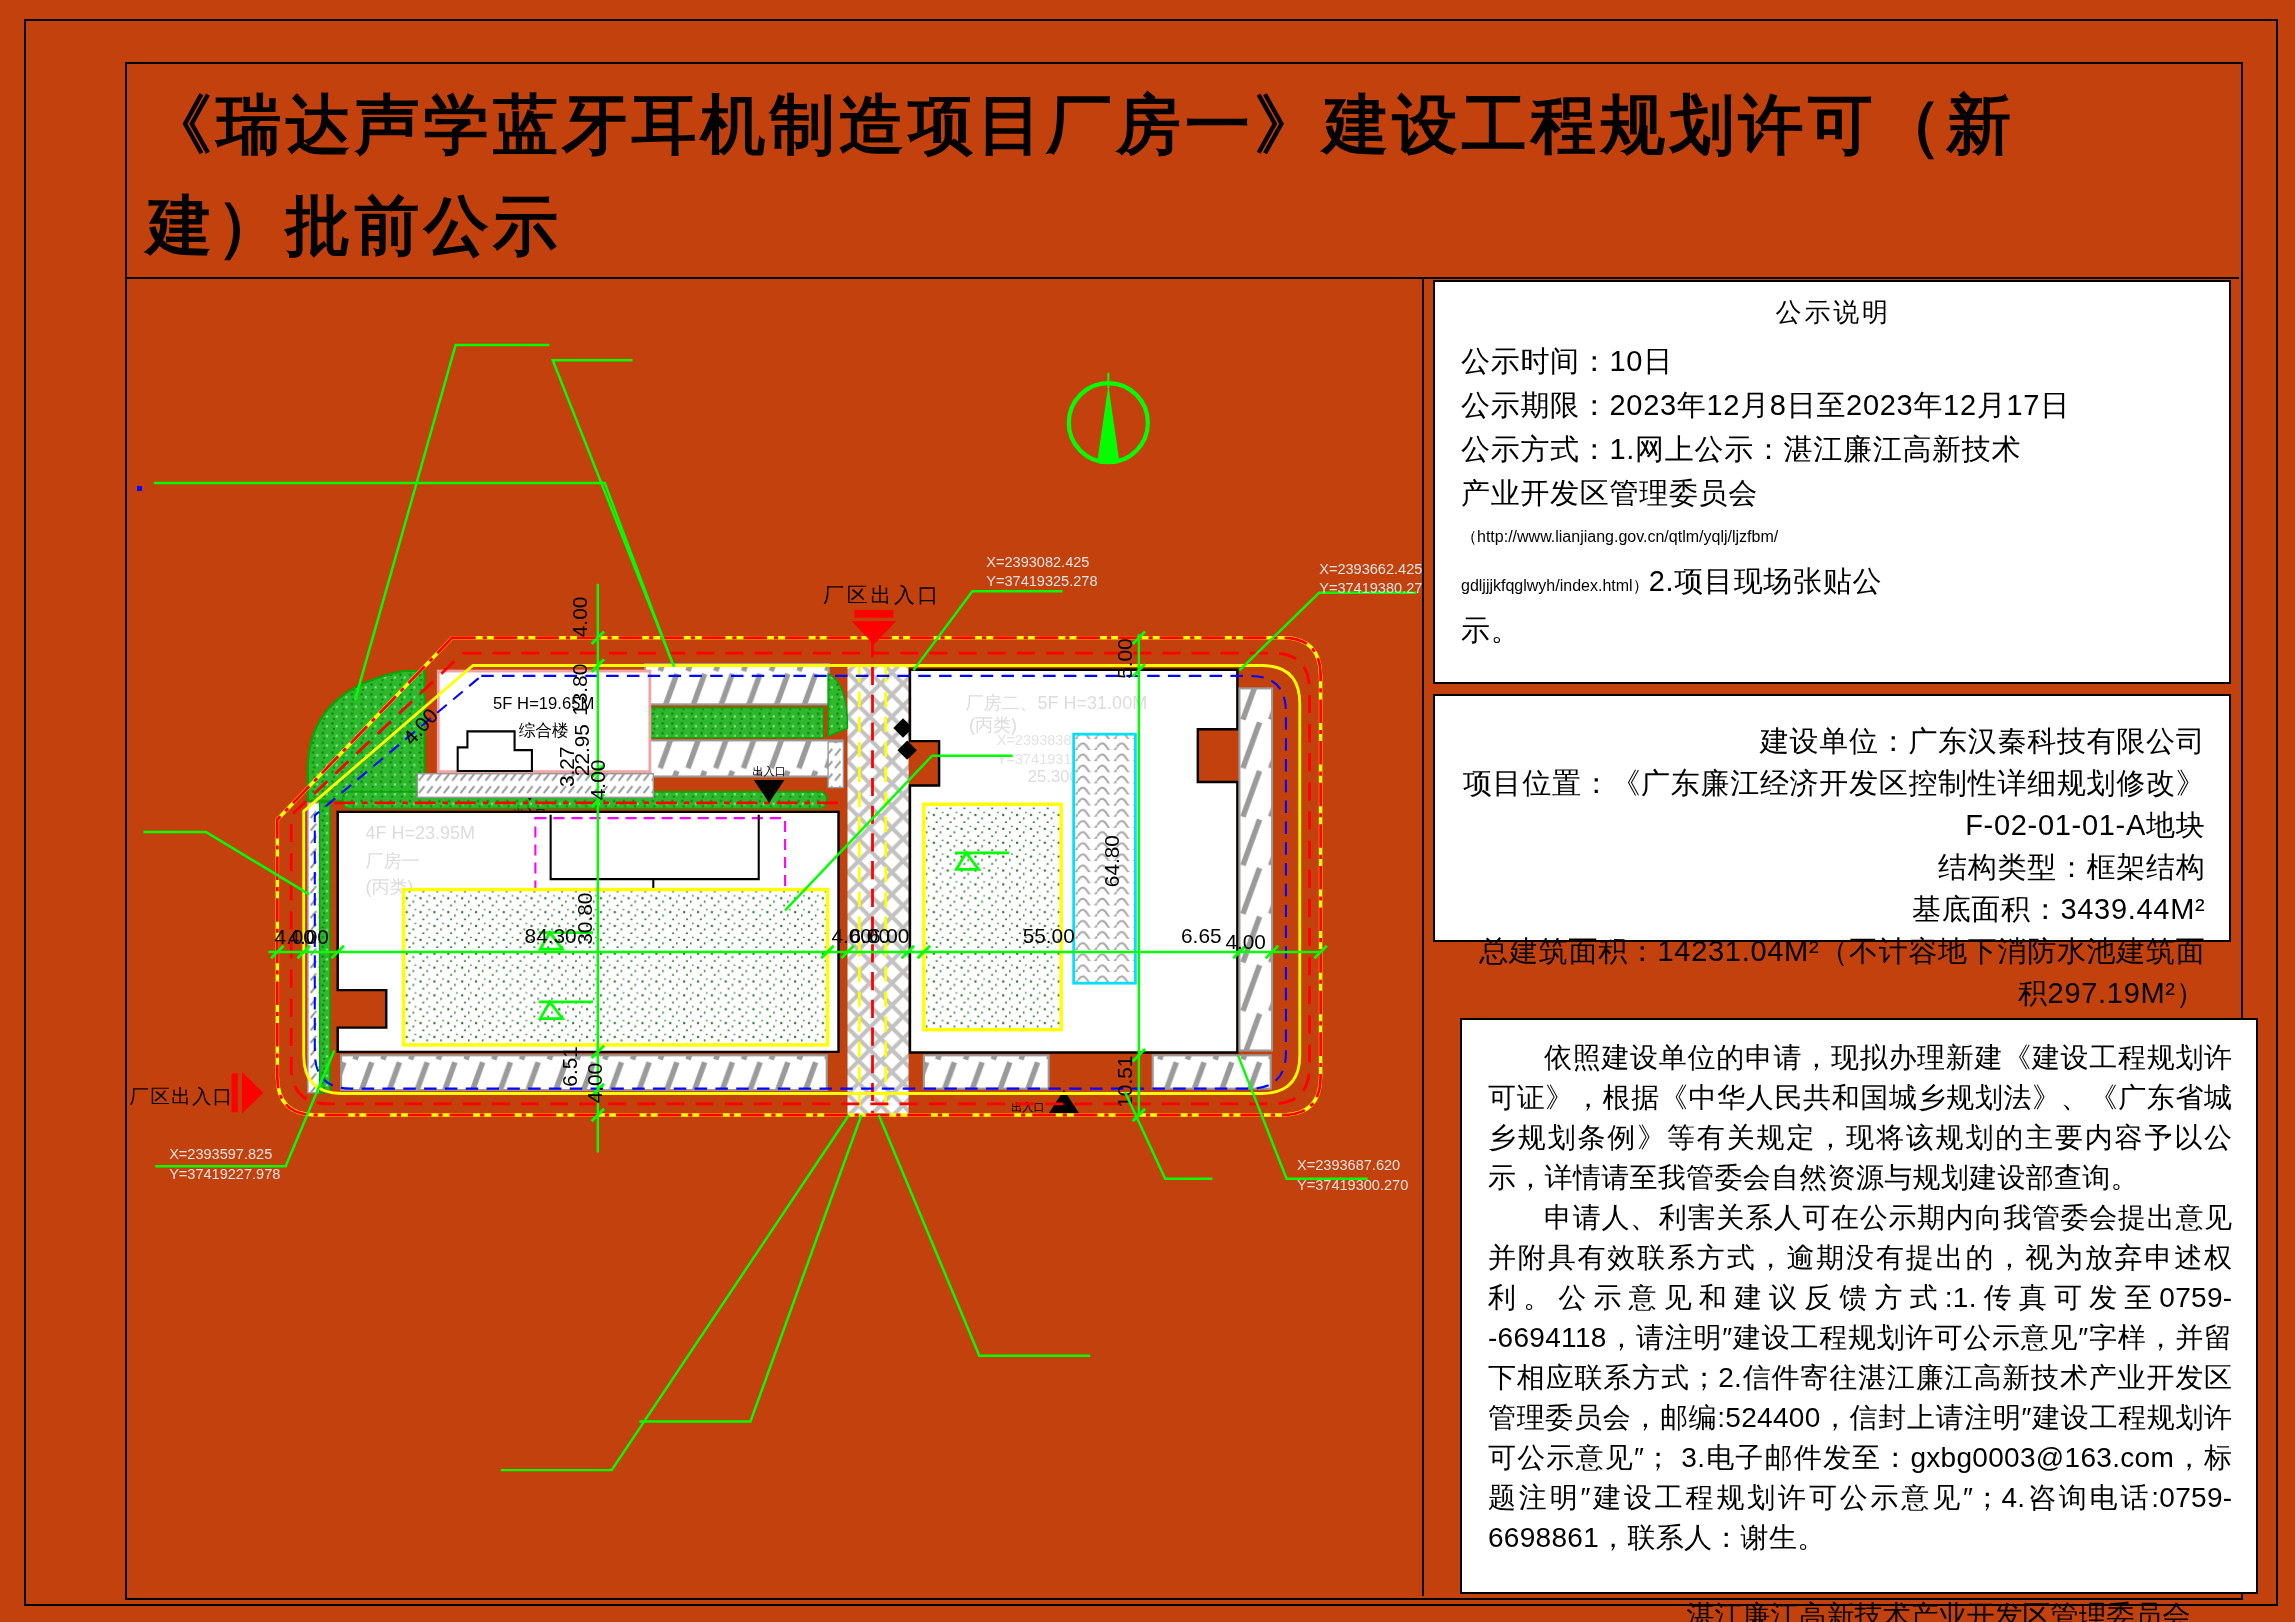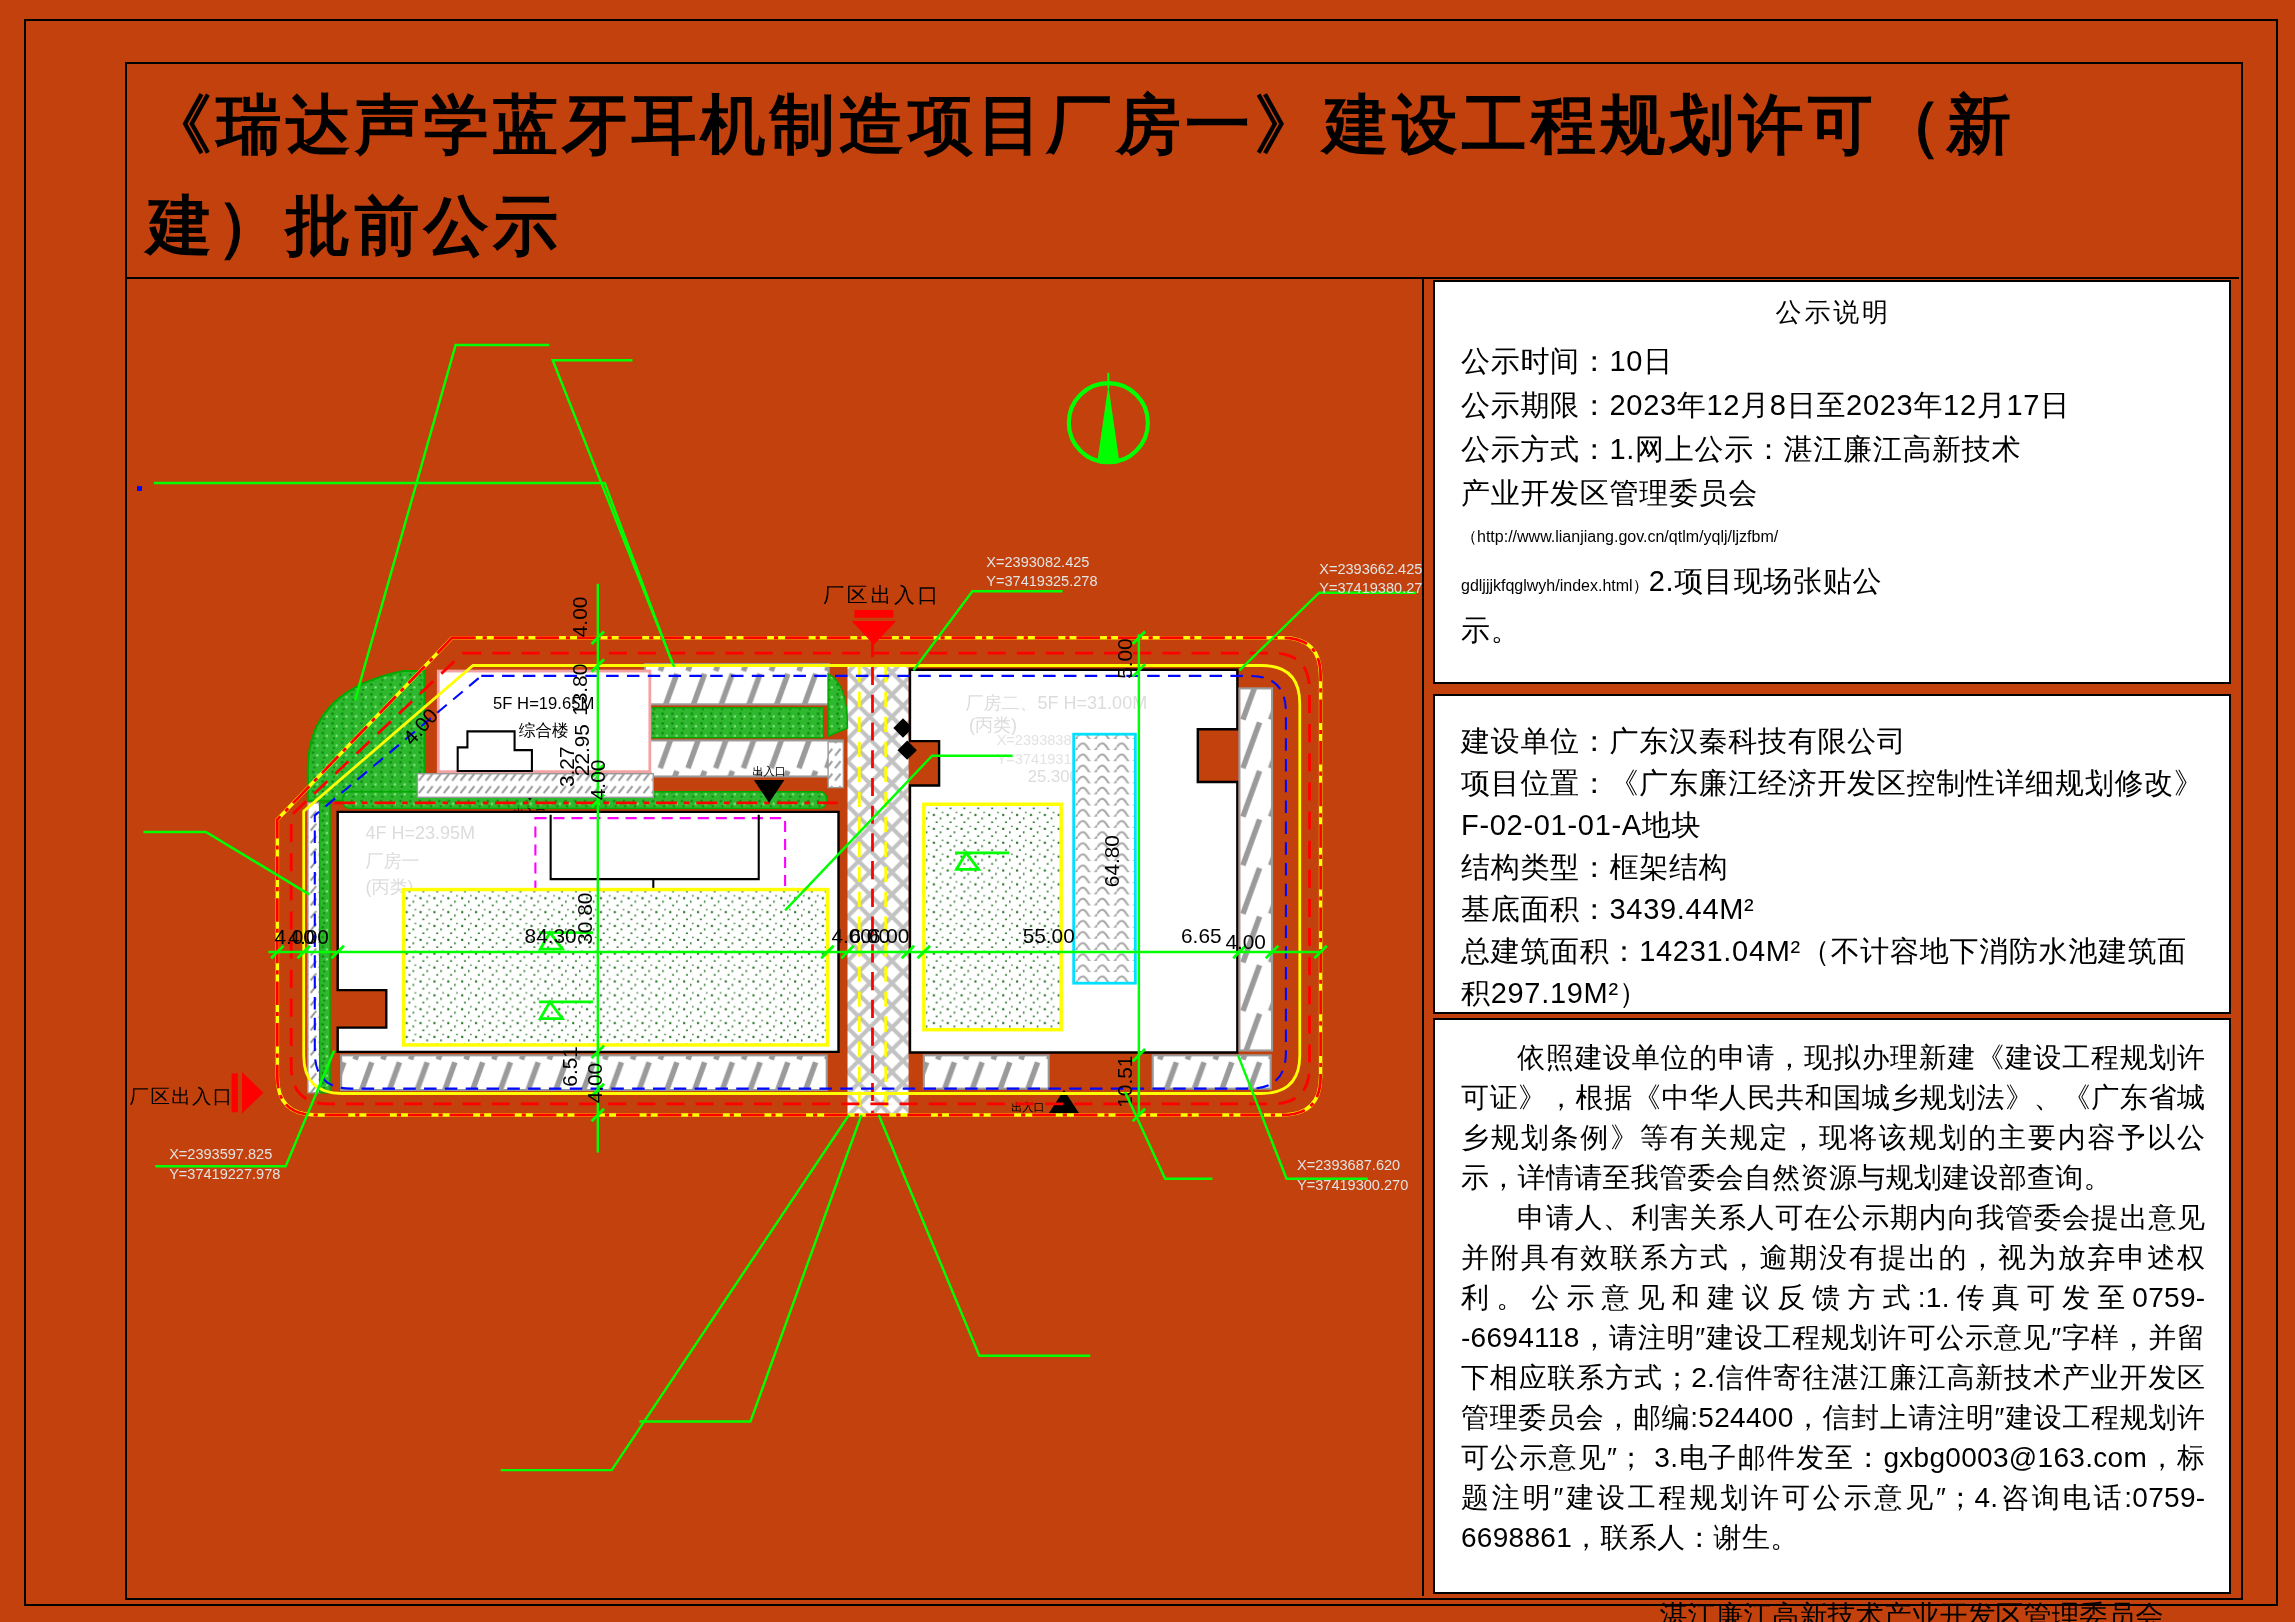--- a/index.html
+++ b/index.html
@@ -9,22 +9,22 @@
                 border:2.1px solid #000;}
   .frame{position:absolute;left:125px;top:62px;width:2114px;height:1534px;
          border:2.8px solid #000;}
   .title{position:absolute;left:147px;top:75px;width:2074px;
          font-size:65px;font-weight:bold;letter-spacing:4.2px;line-height:1.55;}
   .hdiv{position:absolute;left:125px;top:277px;width:2114px;height:0;border-top:2.8px solid #000;}
   .vdiv{position:absolute;left:1422px;top:277px;width:0;height:1319px;border-left:2.8px solid #000;}
   .panel{position:absolute;left:1433px;width:798px;border:2.1px solid #000;background:#fff;
          box-sizing:border-box;padding:12.5px 23.6px 7px 26px;}
   .p1{top:280px;height:404px;}
-  .p2{top:694px;height:320px;padding-top:23.6px;}
-  .p3{top:1018px;height:576px;padding-top:18px;}
+  .p2{top:694px;height:248px;padding-top:23.6px;text-align:right;}
+  .p3{top:1018px;height:576px;padding-top:18px;margin-left:27px;}
   .panel-title{text-align:center;font-size:26px;letter-spacing:2.8px;margin-bottom:9.7px;}
   .pline{font-size:29px;line-height:44px;letter-spacing:0.7px;}
   .p2 .pline{line-height:42px;}
   .mono{font-family:Liberation Sans, sans-serif;font-size:16px;letter-spacing:0;}
   .para{font-size:28px;line-height:40px;text-align:justify;text-indent:2em;letter-spacing:0.3px;}
   .sign1{font-size:28px;text-align:right;padding-right:42px;margin-top:39px;}
   .plan{position:absolute;left:126px;top:284px;}
   .blue-speck{position:absolute;left:137px;top:486px;width:4.9px;height:4.9px;background:#0008ff;}
   svg text{font-family:"Liberation Sans",sans-serif;}
   .dim{font-size:30px;fill:#000;}

